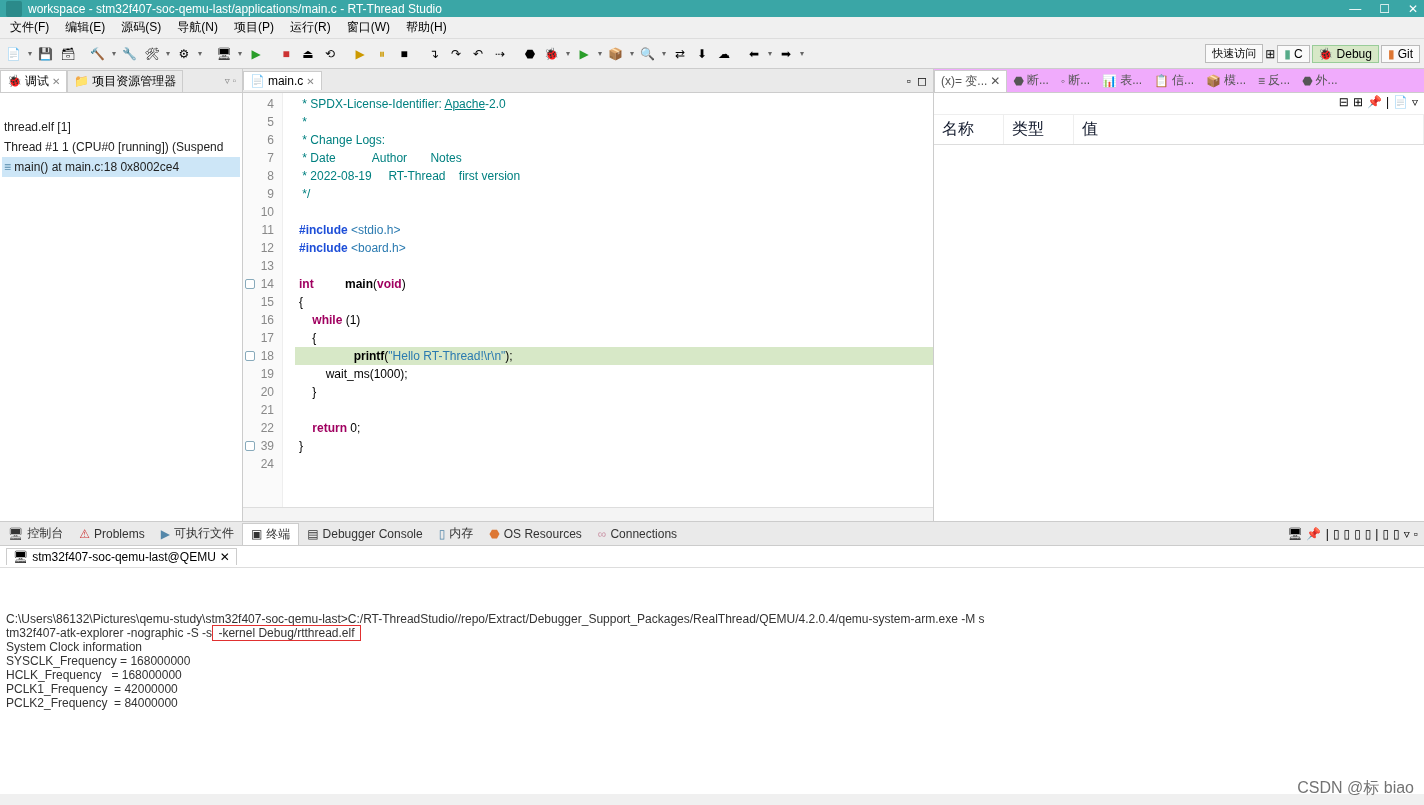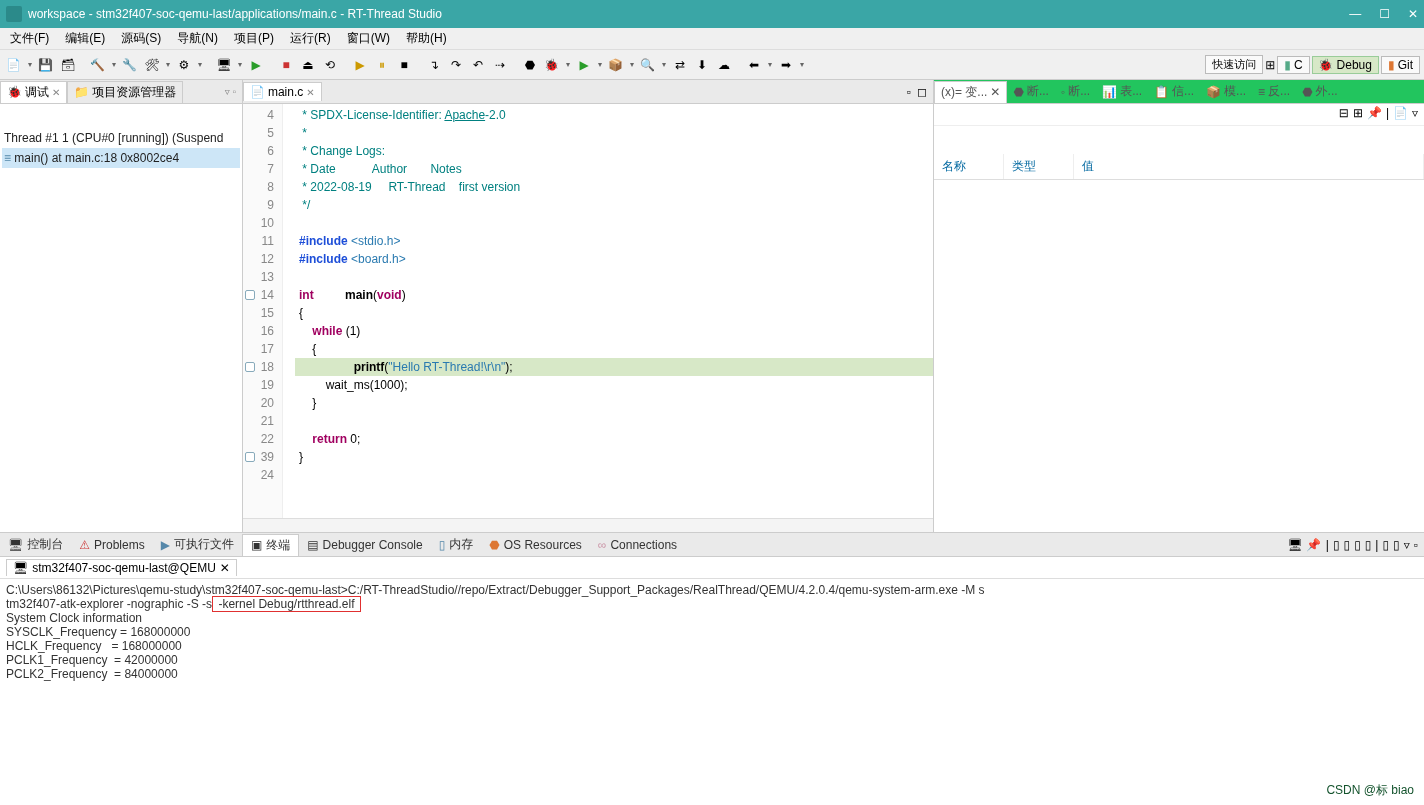--- a/index.html
+++ b/index.html
@@ -1,17 +1,17 @@
 <!DOCTYPE html>
 <html><head>
 <meta charset="utf-8">
 <style>
 * { margin:0; padding:0; box-sizing:border-box; font-family:"Microsoft YaHei",Tahoma,sans-serif; font-size:12px; }
 body { background:#f0f0f0; width:1424px; height:805px; overflow:hidden; position:relative; }
-.titlebar { background:#3aa6a6; color:#fff; height:28px; display:flex; align-items:center; padding:0 6px; }
+.titlebar { background:#3aa6a6; color:#fff; height:17px; display:flex; align-items:center; padding:0 6px; }
 .titlebar .icon { width:16px; height:16px; background:#2b8a8a; margin-right:6px; border-radius:2px; }
 .titlebar .title { flex:1; font-size:12px; }
 .titlebar .winbtns { display:flex; gap:18px; font-size:14px; }
 .menubar { background:#f0f0f0; height:22px; display:flex; align-items:center; padding:0 4px; gap:4px; border-bottom:1px solid #ddd;}
 .menubar span { padding:8px 6px; cursor:default; }
 .toolbar { background:#f0f0f0; height:30px; display:flex; align-items:center; padding:0 4px; gap:2px; border-bottom:1px solid #ccc; position:relative;}
 .tbtn { width:20px; height:20px; display:flex; align-items:center; justify-content:center; border-radius:2px; }
 .tbtn.sep { width:6px; }
 .tdrop { width:8px; display:flex; align-items:center; justify-content:center;}
 .tdrop::after{content:"▾"; font-size:8px; color:#666;}
@@ -38,36 +38,36 @@
 .code{flex:1; padding:2px 0; white-space:pre; overflow:hidden;}
 .code div{height:18px; line-height:18px; padding-left:4px;margin-left:12px;}
 .cm{color:#008080;}
 .kw{color:#a00060; font-weight:bold;}
 .str{color:#2a7ab0;}
 .pp{color:#1d4ed8; font-weight:bold;}
 .inc{color:#2a7ab0;}
 .fn{font-weight:bold;padding-left:28px;}
 .hl-line{background:#d7e8c7;}
 .right{ width:490px; background:#fff; display:flex; flex-direction:column;}
-.right-tabs{height:24px; display:flex; align-items:center; background:#22c55e; border-bottom:1px solid #ccc; font-size:11px;text-align:right;}
+.right-tabs{height:24px; display:flex; align-items:center; background:#f0abfc; border-bottom:1px solid #ccc; font-size:11px;text-align:right;}
 .right-tabs .vt{padding:2px 6px; display:flex; gap:3px; align-items:center; color:#555; white-space:nowrap;}
 .right-tabs .vt.active{background:#fff; border:1px solid #ccc; border-bottom:none;}
 .right-tools{height:22px; display:flex; justify-content:flex-end; gap:4px; padding:2px 6px; border-bottom:1px solid #eee;}
 .varhdr{display:flex; border-bottom:1px solid #ddd; background:#fff;}
-.varhdr div{padding:4px 8px; border-right:1px solid #eee; font-size:12px; color:#0369a1;margin-top:28px;}
+.varhdr div{padding:4px 8px; border-right:1px solid #eee; font-size:16px; color:#0f172a;}
 .bottom{ height:273px; border-top:1px solid #ccc; background:#fff; display:flex; flex-direction:column;}
 .btabs{height:24px; display:flex; align-items:center; background:#eaeaea; border-bottom:1px solid #ccc; font-size:11px; position:relative;}
 .btabs .bt{padding:2px 8px; display:flex; gap:4px; align-items:center; color:#333;}
 .btabs .bt.active{background:#fff; border:1px solid #ccc; border-bottom:none;}
 .btabs .tool-right{margin-left:auto; display:flex; gap:4px; padding-right:6px;}
 .subtab{height:22px; display:flex; align-items:center; padding:0 6px; border-bottom:1px solid #ddd;}
 .subtab .st{display:flex; gap:4px; align-items:center; background:#fff; border:1px solid #ccc; border-bottom:none; padding:1px 6px; font-size:11px;}
-.term{flex:1; padding:4px 6px; font-family:Consolas,monospace; font-size:12px; color:#333; white-space:pre-wrap; overflow:hidden;}
+.term{flex:1; padding:4px 6px; font-family:Consolas,monospace; font-size:12px; color:#333; white-space:pre-wrap; overflow:hidden;margin-top:40px;}
 .redbox{border:1.5px solid #e03030; padding:0 2px;}
-.watermark{position:absolute; right:10px; bottom:6px; color:#14532d; font-size:12px;}
+.watermark{position:absolute; right:10px; bottom:6px; color:#737373; font-size:16px;}
 .scrollbar-h{height:14px; background:#f4f4f4; border-top:1px solid #ddd;}
 .mini{font-size:10px; color:#888;}
 .gutter .bp{position:relative;}
 .gutter .bp::before{content:""; position:absolute; left:2px; top:4px; width:8px; height:8px; background:#fff; border:1px solid #8ab; border-radius:2px;}
 </style>
 </head>
 <body>
 
 <div class="titlebar">
   <div class="icon"></div>
@@ -161,20 +161,21 @@
         </div>
       <div class="tab inactive">
           <span>📁</span>
           <span>项目资源管理器</span>
         </div>
       <div style="flex:1"></div>
       <span class="mini" style="padding:0 6px">▿ ▫</span>
     </div>
     <div class="left-toolbar"></div>
     <div class="tree" id="debug-tree">
+        <div class="row">thread.elf [1]</div>
         <div class="row">Thread #1 1 (CPU#0 [running]) (Suspend</div>
         <div class="row hl"><span style="color:#58a">≡</span> main() at main.c:18 0x8002ce4</div>
       </div>
   </div>
 
   <div class="center">
     <div class="ed-tabs">
       <div class="tab">
           <span style="color:#58a">📄</span>
           <span>main.c</span>

